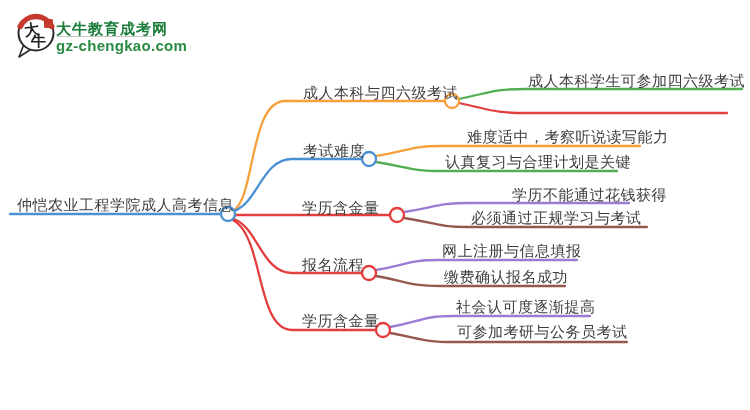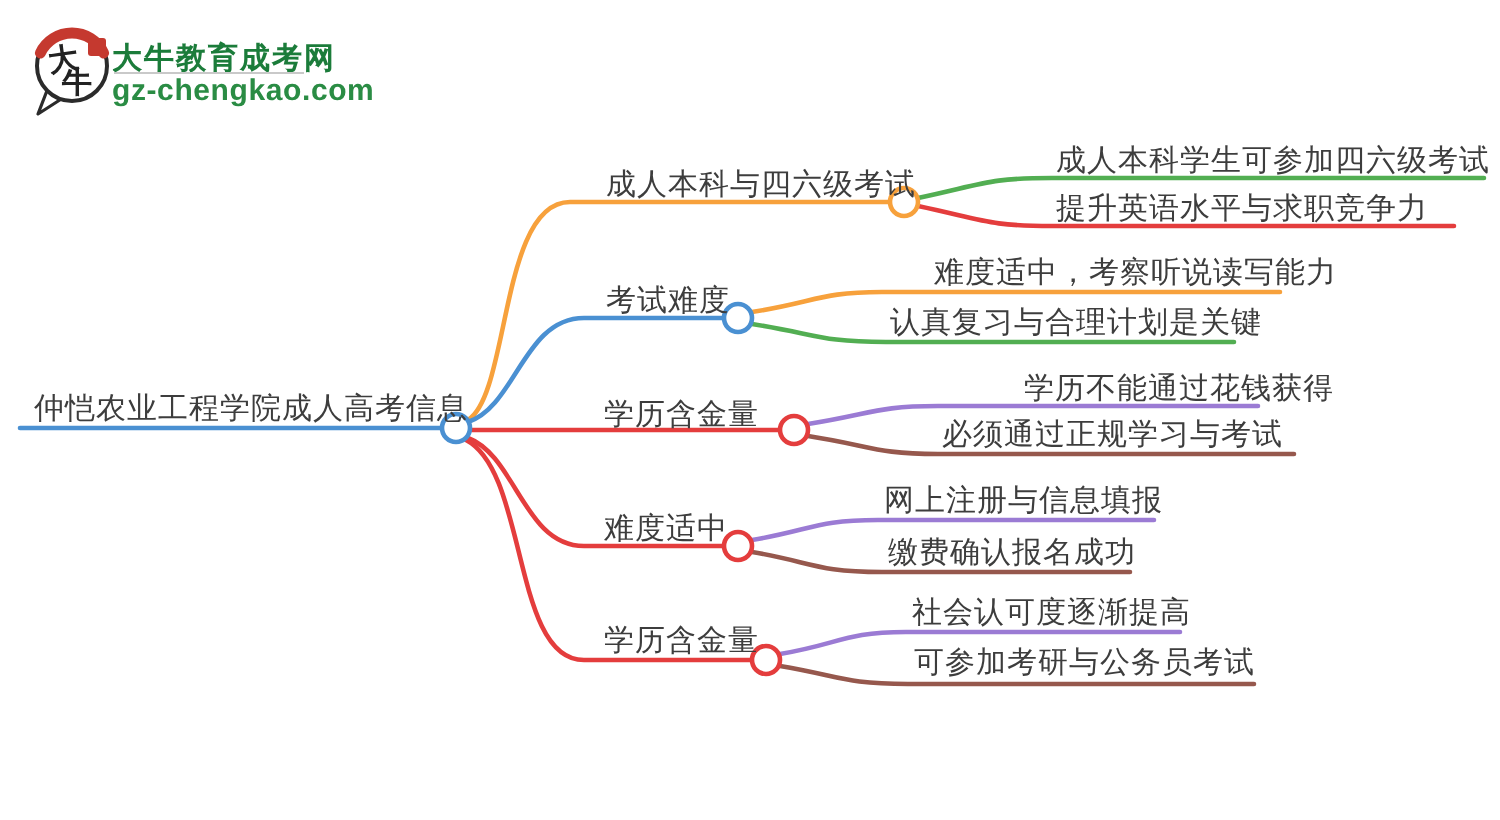--- a/index.html
+++ b/index.html
@@ -61,31 +61,30 @@
       <circle cx="397" cy="215" r="7" stroke="#e43d3d"></circle>
       <circle cx="369" cy="273" r="7" stroke="#e43d3d"></circle>
       <circle cx="383" cy="330" r="7" stroke="#e43d3d"></circle>
     </g>
   </svg>
 
   <div class="node" style="left:17px;top:196px;">仲恺农业工程学院成人高考信息</div>
 
   <div class="node" style="left:303px;top:84px;">成人本科与四六级考试</div>
   <div class="node" style="left:528px;top:72px;">成人本科学生可参加四六级考试</div>
-  <div class="node" style="left:528px;top:96px;">提升英语水平与求职竞争力</div>
 
   <div class="node" style="left:303px;top:142px;">考试难度</div>
   <div class="node" style="left:467px;top:128px;">难度适中，考察听说读写能力</div>
   <div class="node" style="left:445px;top:153px;">认真复习与合理计划是关键</div>
 
   <div class="node" style="left:302px;top:199px;">学历含金量</div>
   <div class="node" style="left:471px;top:186px;margin-left:41px;">学历不能通过花钱获得</div>
   <div class="node" style="left:471px;top:210px;font-family:Liberation Serif, serif;">必须通过正规学习与考试</div>
 
-  <div class="node" style="left:302px;top:256px;">难度适中</div>
+  <div class="node" style="left:302px;top:256px;">报名流程</div>
   <div class="node" style="left:442px;top:242px;">网上注册与信息填报</div>
   <div class="node" style="left:444px;top:268px;">缴费确认报名成功</div>
 
   <div class="node" style="left:302px;top:312px;text-align:center;">学历含金量</div>
   <div class="node" style="left:456px;top:298px;">社会认可度逐渐提高</div>
   <div class="node" style="left:457px;top:323px;">可参加考研与公务员考试</div>
 
   <div class="logo">
     <svg class="logo-mark" width="48" height="50" viewBox="0 0 48 50">
       <path d="M 9 31 L 4 44 L 18 35 Z" fill="#ffffff" stroke="#2b2b2b" stroke-width="1.6" stroke-linejoin="round"></path>

